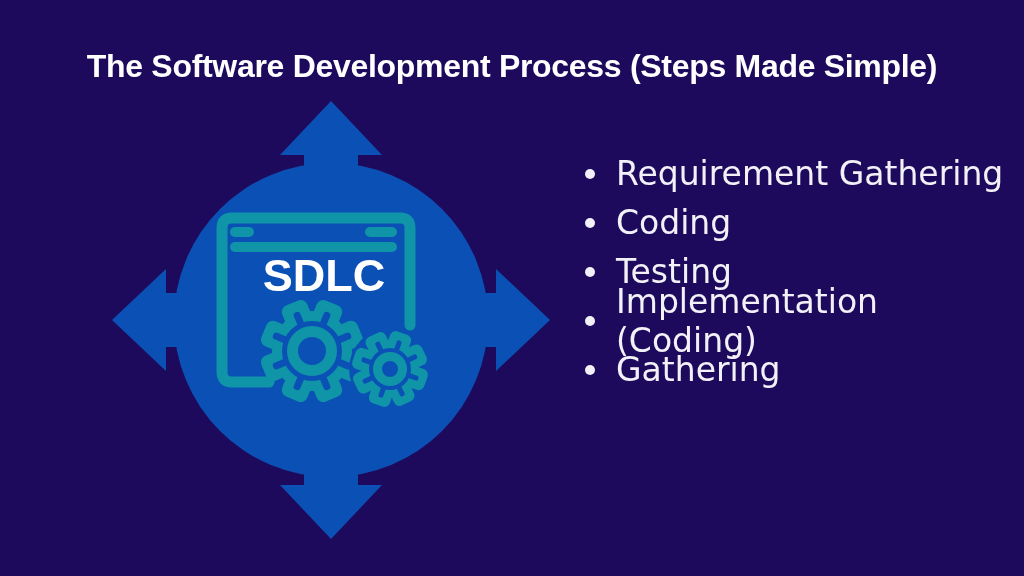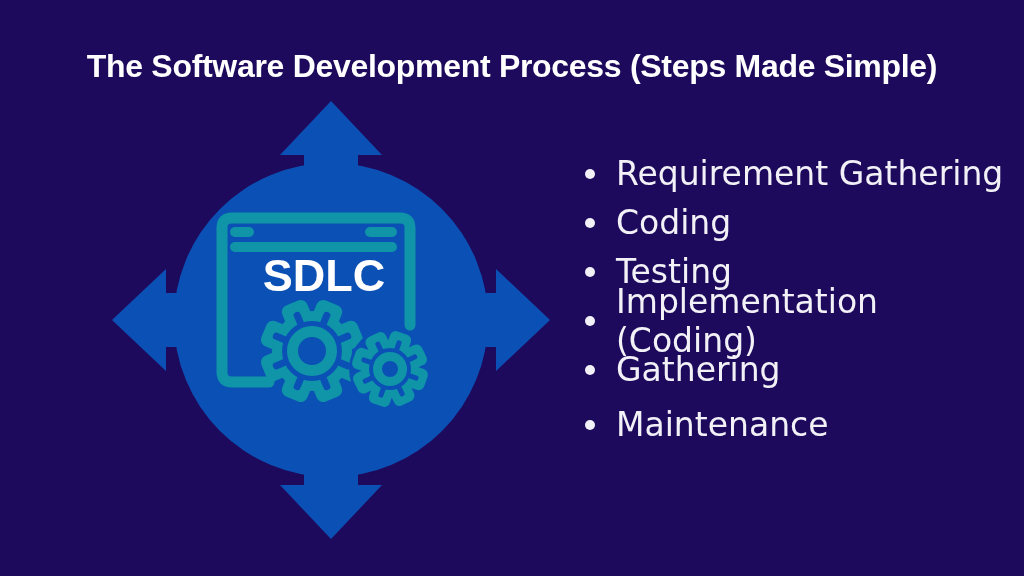--- a/index.html
+++ b/index.html
@@ -146,19 +146,15 @@
       <span>Testing</span>
     </li>
     <li>
       <span class="bullet"></span>
       <span>Implementation (Coding)</span>
     </li>
     <li>
       <span class="bullet"></span>
       <span>Gathering</span>
     </li>
-    <li class="last">
-      <span class="bullet"></span>
-      <span>Maintenance</span>
-    </li>
   </ul>
 
 </div>
 
 </body></html>

